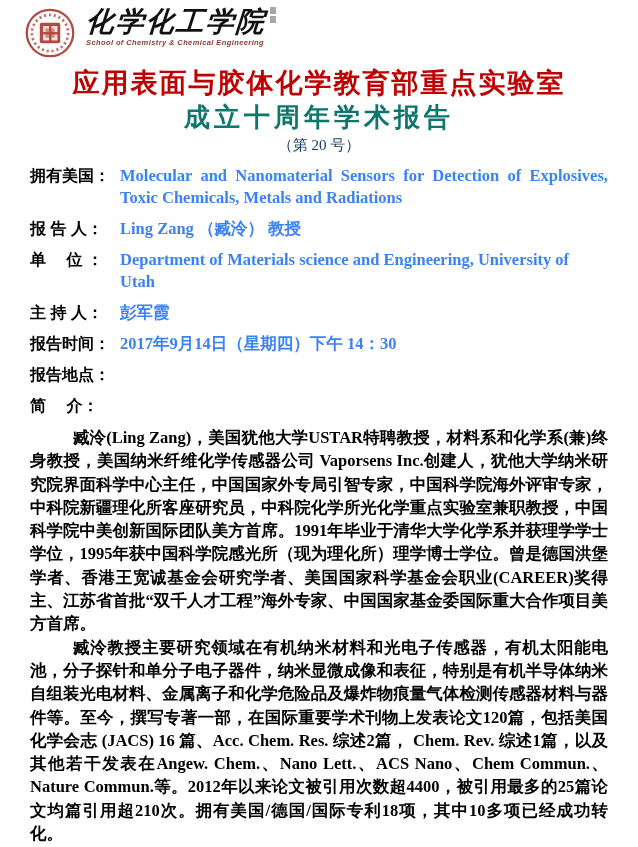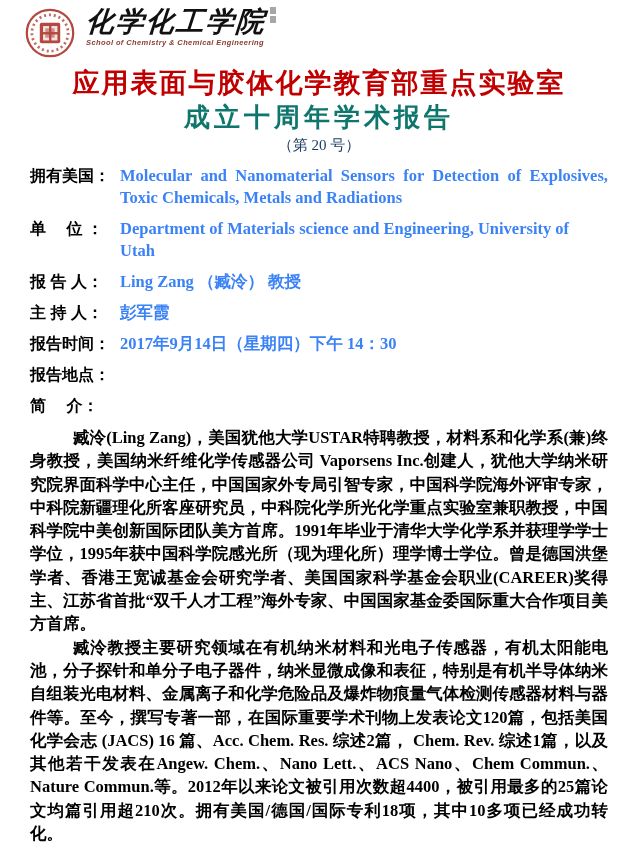--- a/index.html
+++ b/index.html
@@ -162,26 +162,26 @@
   <div class="title-red">应用表面与胶体化学教育部重点实验室</div>
   <div class="title-navy">成立十周年学术报告</div>
   <div class="issue-no">（第 20 号）</div>
 
   <div class="fields">
     <div class="field-row">
       <span class="field-label">拥有美国：</span>
       <span class="field-value justify">Molecular and Nanomaterial Sensors for Detection of Explosives, Toxic Chemicals, Metals and Radiations</span>
     </div>
     <div class="field-row">
+      <span class="field-label">报 告 人：</span>
+      <span class="field-value">Ling Zang （臧泠） 教授</span>
+    </div>
+    <div class="field-row">
       <span class="field-label">单　 位 ：</span>
       <span class="field-value">Department of Materials science and Engineering,  University of Utah</span>
-    </div>
-    <div class="field-row">
-      <span class="field-label">报 告 人：</span>
-      <span class="field-value">Ling Zang （臧泠） 教授</span>
     </div>
     <div class="field-row">
       <span class="field-label">主 持 人：</span>
       <span class="field-value">彭军霞</span>
     </div>
     <div class="field-row">
       <span class="field-label">报告时间：</span>
       <span class="field-value">2017年9月14日（星期四）下午 14：30</span>
     </div>
     <div class="field-row">

